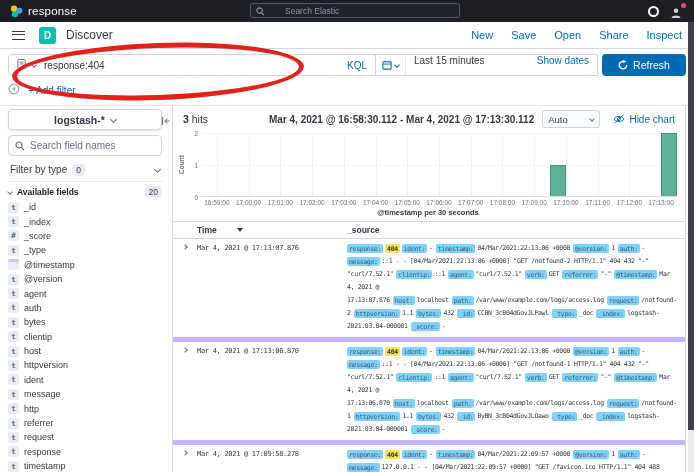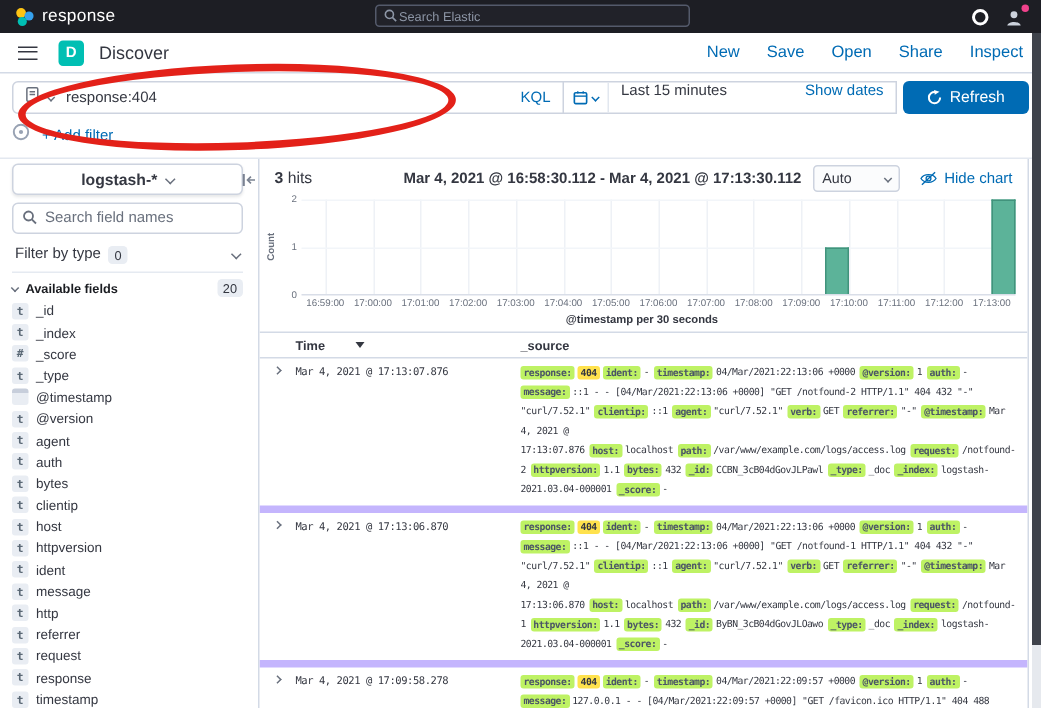--- a/index.html
+++ b/index.html
@@ -4,21 +4,21 @@
 <style>
   * { margin:0; padding:0; box-sizing:border-box; }
   html,body { width:694px; height:472px; overflow:hidden; background:#fff;
     font-family:"Liberation Sans", sans-serif; position:relative; }
 
   
   .topbar { height:22px; background:#1d1e24; display:flex; align-items:center; padding:0 10px; position:relative; }
   .logo { display:flex; align-items:center; }
   .brand { color:#fff; font-size:11.5px; margin-left:5px; letter-spacing:.2px; }
   .topsearch { position:absolute; left:250px; top:3px; width:210px; height:15px; background:#212229;
-    border:1px solid #545a6b; border-radius:3px; display:flex; align-items:center; padding:0 5px; gap:1px; color:#8d96a6; }
+    border:1px solid #545a6b; border-radius:3px; display:flex; align-items:center; padding:0 5px; gap:20px; color:#8d96a6; }
   .topsearch-text { color:#8d96a6; font-size:8.5px; }
   .top-right { margin-left:auto; display:flex; align-items:center; gap:11px; }
   .help-icon { width:11px; height:11px; border:2.5px solid #fff; border-radius:50%; }
   .avatar { position:relative; width:14px; height:13px; }
   .avatar .dot { position:absolute; top:-2px; right:-2px; width:5px; height:5px; border-radius:50%; background:#f0428c; }
 
   
   .navbar { height:27px; background:#fff; border-bottom:1px solid #d3dae6; display:flex; align-items:center; padding:0 12px; }
   .burger { width:13px; height:9px; border-top:1.6px solid #343741; border-bottom:1.6px solid #343741; position:relative; }
   .burger::after { content:''; position:absolute; left:0; right:0; top:2.9px; border-top:1.6px solid #343741; }
@@ -98,21 +98,21 @@
   .thead { display:flex; align-items:center; height:17px; border-bottom:1px solid #d3dae6; padding-left:24px; }
   .th-time { width:150px; font-size:8.5px; font-weight:bold; color:#343741; display:flex; align-items:center; gap:20px; flex:none; }
   .sort-arrow { width:0; height:0; border-left:3px solid transparent; border-right:3px solid transparent; border-top:4px solid #343741; }
   .th-source { font-size:8.5px; font-weight:bold; color:#343741; }
   .trow { display:flex; border-bottom:5px solid #c4b5fd; padding:3px 0 4px; }
   .expander { width:24px; flex:none; display:flex; justify-content:center; padding-top:3px; }
   .tcell { width:150px; flex:none; font-family:"DejaVu Sans Mono", monospace; font-size:7px; letter-spacing:-.3px;
     color:#343741; padding-top:2px; white-space:nowrap; }
   .scell { flex:1; padding-right:10px; font-family:"DejaVu Sans Mono", monospace; font-size:6.5px; letter-spacing:-.35px;
     line-height:13px; color:#343741; }
-  .tk-f { background:#bef264; border-radius:2px; padding:.5px 2px; color:#4b5566; margin-right:2px; white-space:nowrap;font-weight:bold; }
+  .tk-f { background:#7dd3fc; border-radius:2px; padding:.5px 2px; color:#4b5566; margin-right:2px; white-space:nowrap; }
   .tk-v { margin-right:3px; }
   .tk-h { background:#ffe24d; border-radius:2px; padding:.5px 2px; color:#343741; margin-right:2px; font-weight:bold; }
 
   
   .chev { display:inline-block; width:5px; height:5px; border-right:1.3px solid #69707d; border-bottom:1.3px solid #69707d;
     transform:rotate(45deg); flex:none; }
   .chev.blue { border-color:#006bb4; }
   .chev.right { transform:rotate(-45deg); }
   .chev.sm { width:4px; height:4px; }
   .scrollbar { position:absolute; right:0; top:22px; width:6px; bottom:0; background:#e6e9ee; }

